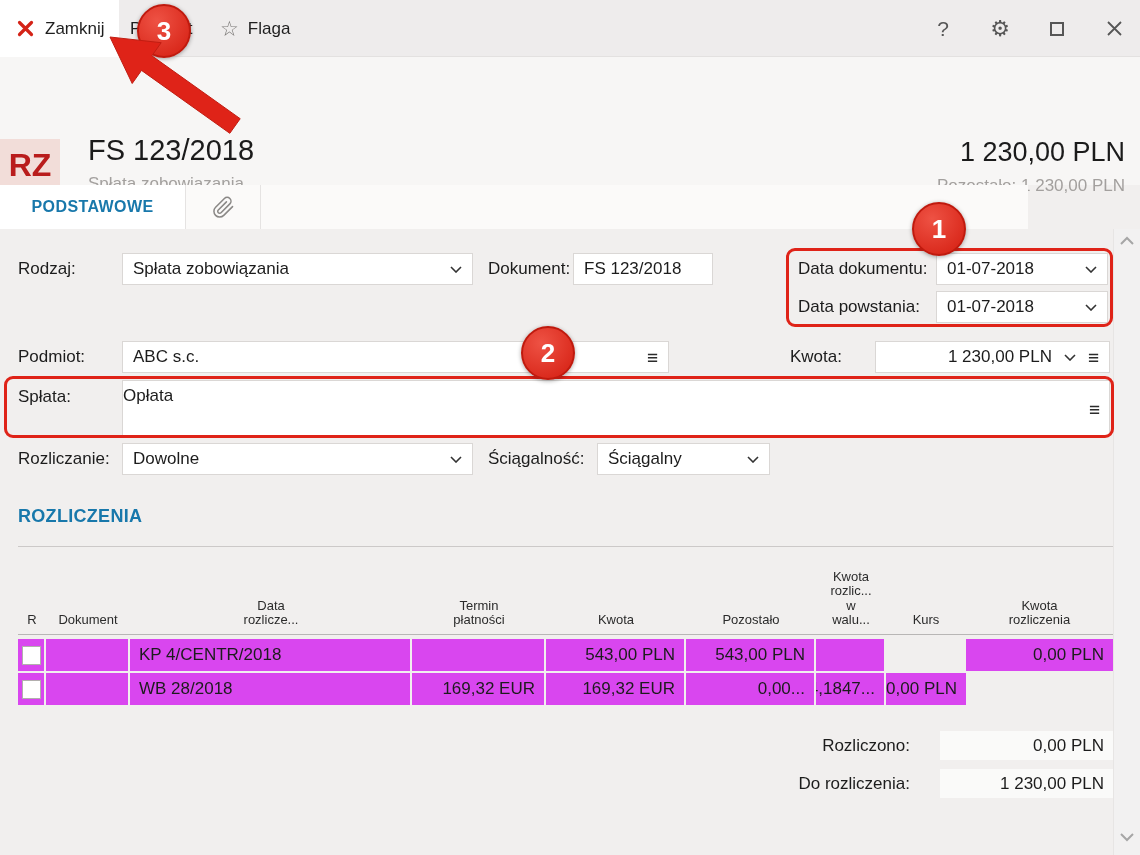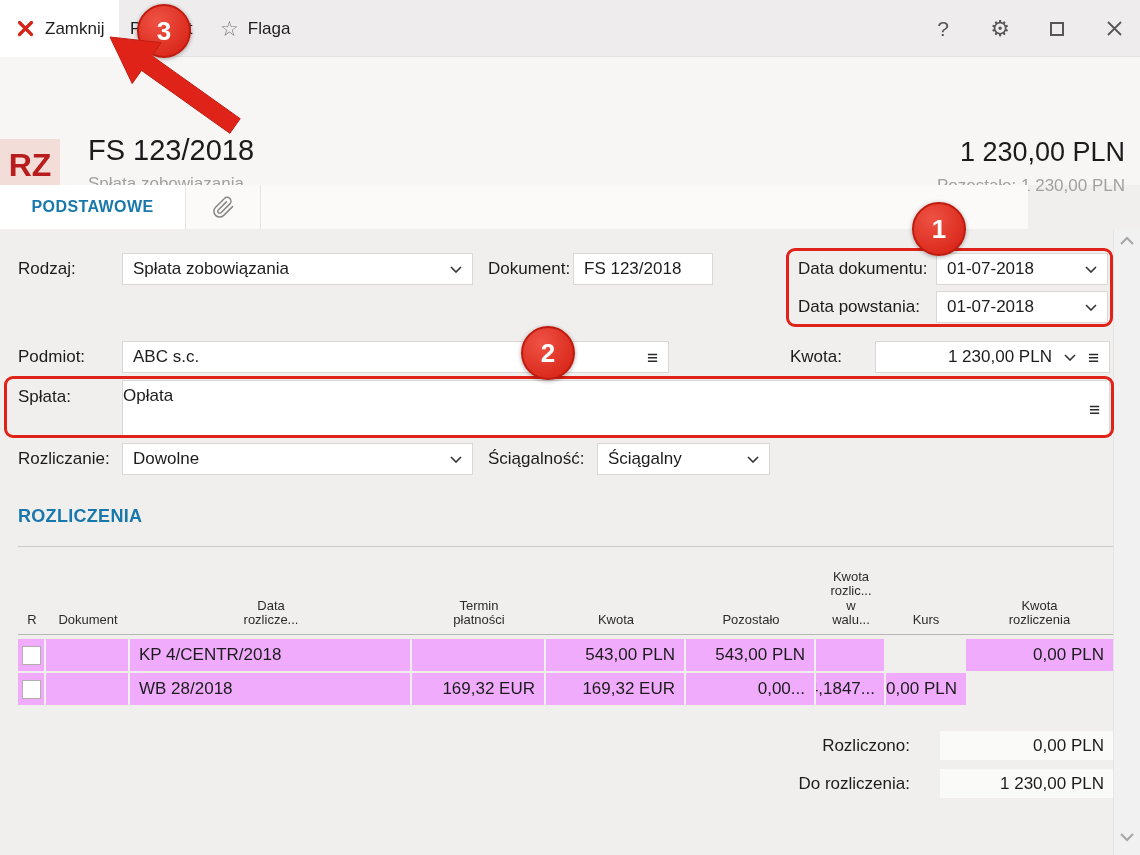--- a/index.html
+++ b/index.html
@@ -50,21 +50,21 @@
 
   .section-title { position:absolute; left:18px; top:506px; font-size:18px; font-weight:bold; color:#1878ab; letter-spacing:.3px; }
   .hr { position:absolute; left:18px; top:546px; width:1095px; height:1px; background:#ccc9c8; }
 
   
   .grid9 { display:grid; grid-template-columns:28px 84px 282px 134px 140px 130px 70px 80px 147px; }
   .thead { position:absolute; left:18px; top:552px; width:1095px; height:83px; border-bottom:1px solid #b8b6b5; }
   .th { display:flex; align-items:flex-end; justify-content:center; text-align:center; white-space:pre-line; font-size:13px; line-height:1.12; color:#2b2b2b; padding-bottom:6px; }
   .trow { position:absolute; left:18px; width:1095px; height:32px; }
   .row1 { top:639px; } .row2 { top:673px; }
-  .td { background:#f0abfc; display:flex; align-items:center; font-size:17px; color:#1c1c1c; padding:0 9px; border-right:2px solid #f1efee; overflow:hidden; white-space:nowrap; }
+  .td { background:#d946ef; display:flex; align-items:center; font-size:17px; color:#1c1c1c; padding:0 9px; border-right:2px solid #f1efee; overflow:hidden; white-space:nowrap; }
   .td:last-child { border-right:none; }
   .td.r { justify-content:flex-end; }
   .td.c { justify-content:center; padding:0; }
   .td.nocell { background:transparent; }
   .cb { width:19px; height:19px; background:#fff; border:1px solid #b2afad; cursor:pointer; }
 
   
   .sum-lbl { position:absolute; width:310px; text-align:right; font-size:17px; color:#1c1c1c; height:28px; line-height:28px; }
   .sum-val { position:absolute; left:940px; width:173px; height:29px; background:#fafaf9; display:flex; align-items:center; justify-content:flex-end; padding-right:9px; font-size:17px; color:#1c1c1c; }
 

